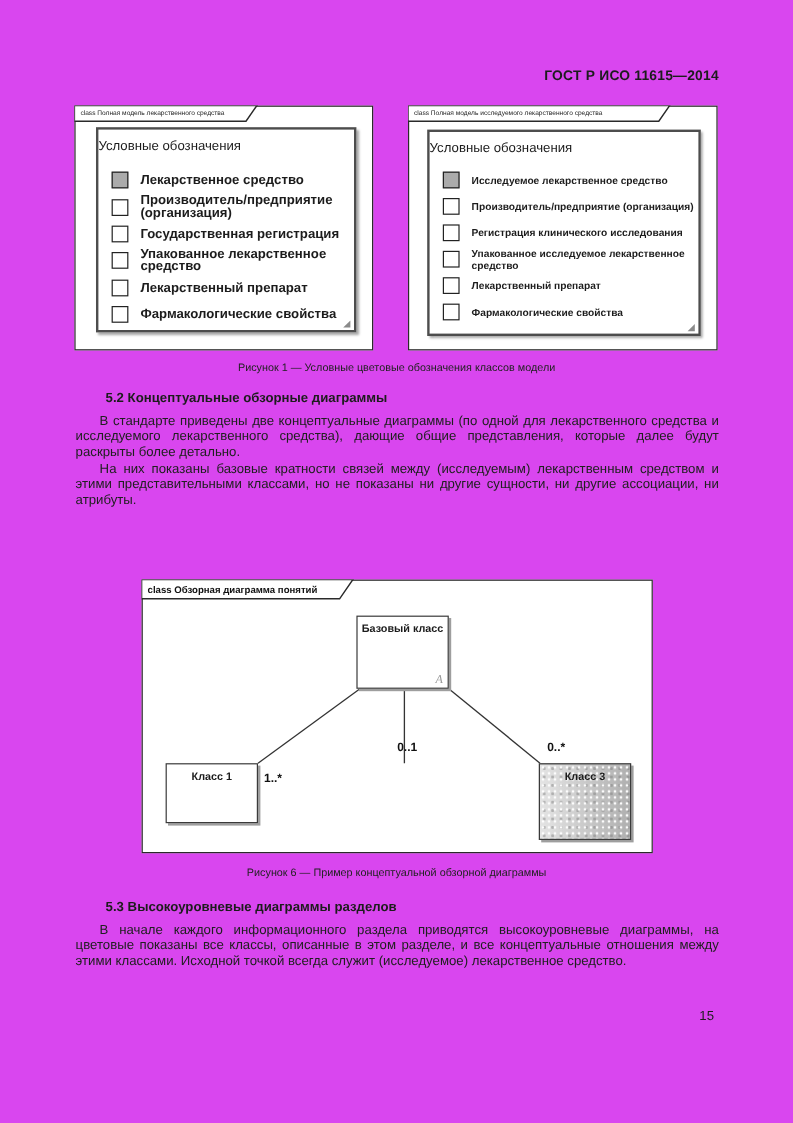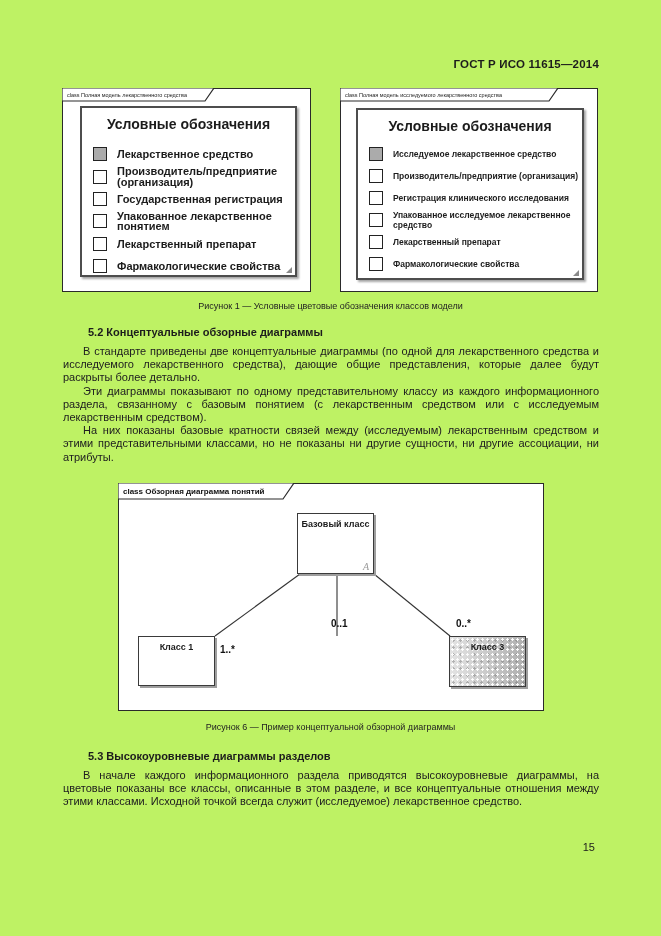--- a/index.html
+++ b/index.html
@@ -1,19 +1,19 @@
 <!DOCTYPE html>
 <html><head>
 <meta charset="utf-8">
 <style>
   * { margin:0; padding:0; box-sizing:border-box; }
   html,body { background:#ffffff; }
   .page {
     position:relative; width:661px; height:936px; margin:0 auto;
-    background:#bef264; overflow:hidden;
+    background:#d946ef; overflow:hidden;
     font-family:"Liberation Sans", sans-serif; color:#1c1c1c;
   }
 
   
   .doc-header {
     position:absolute; top:58px; left:62px; right:62px;
     text-align:right; font-weight:bold; font-size:11.5px; letter-spacing:.2px;
   }
 
   
@@ -26,21 +26,21 @@
   }
   .tab-small { font-size:5.5px; color:#222; }
   .tab-bold  { font-size:8px; font-weight:bold; color:#111;text-align:right; }
 
   
   .legend-box {
     position:absolute; background:#fff;
     border:2px solid #4d4d4d;
     box-shadow:2px 2px 2px rgba(0,0,0,.35);
   }
-  .legend-title { text-align:center; font-weight:bold; font-size:14px; margin-top:8px; }
+  .legend-title { font-weight:normal; font-size:11px; margin-top:8px; }
   .legend-items { margin-top:11px; }
   .legend-row { display:flex; align-items:center; padding-left:11px; }
   .legend-row .swatch {
     flex:0 0 auto; width:14px; height:14px; border:1px solid #222; background:#fff;
     margin-right:10px;
   }
   .legend-row .lab { font-weight:bold; line-height:10.5px; }
   .legend-left  .legend-row { min-height:22.4px; }
   .legend-left  .lab { font-size:11px; }
   .legend-right .legend-row { min-height:22px; }
@@ -103,21 +103,21 @@
         <div class="legend-row">
           <span class="swatch" style="background-color: rgb(255, 255, 255);"></span>
           <span class="lab">Производитель/предприятие (организация)</span>
         </div>
         <div class="legend-row">
           <span class="swatch" style="background-color: rgb(255, 255, 255);"></span>
           <span class="lab">Государственная регистрация</span>
         </div>
         <div class="legend-row">
           <span class="swatch" style="background-color: rgb(255, 255, 255);"></span>
-          <span class="lab">Упакованное лекарственное понятием</span>
+          <span class="lab">Упакованное лекарственное средство</span>
         </div>
         <div class="legend-row">
           <span class="swatch" style="background-color: rgb(255, 255, 255);"></span>
           <span class="lab">Лекарственный препарат</span>
         </div>
         <div class="legend-row">
           <span class="swatch" style="background-color: rgb(255, 255, 255);"></span>
           <span class="lab">Фармакологические свойства</span>
         </div>
       </div>
@@ -163,21 +163,20 @@
       </div>
       <span class="fold-icon"></span>
     </div>
   </div>
 
   <div class="fig-caption" style="top:301px;">Рисунок 1 — Условные цветовые обозначения классов модели</div>
 
   <div class="text-block" style="top:326px;">
     <div class="sec-heading">5.2 Концептуальные обзорные диаграммы</div>
     <p class="para">В стандарте приведены две концептуальные диаграммы (по одной для лекарственного средства и исследуемого лекарственного средства), дающие общие представления, которые далее будут раскрыты более детально.</p>
-    <p class="para">Эти диаграммы показывают по одному представительному классу из каждого информационного раздела, связанному с базовым понятием (с лекарственным средством или с исследуемым лекарственным средством).</p>
     <p class="para">На них показаны базовые кратности связей между (исследуемым) лекарственным средством и этими представительными классами, но не показаны ни другие сущности, ни другие ассоциации, ни атрибуты.</p>
   </div>
 
   <div class="uml-frame" style="left:118px; top:483px; width:426px; height:228px;">
     <div class="frame-tab">
       <svg width="177" height="17" viewBox="0 0 177 17">
         <polygon points="0,0 176,0 165,16 0,16" fill="#ffffff" stroke="#2a2a2a" stroke-width="1.2"></polygon>
       </svg>
       <span class="tab-label tab-bold">class Обзорная диаграмма понятий</span>
     </div>
@@ -191,21 +190,21 @@
     <div class="class-box" style="left:178px; top:29px; width:77px; height:61px;">
       <div class="cls-label">Базовый класс</div>
       <span class="corner-a">A</span>
     </div>
 
     <div class="class-box" style="left:19px; top:152px; width:77px; height:50px;">
       <div class="cls-label">Класс 1</div>
     </div>
 
 
-    <div class="class-box class3-texture" style="left: 330px; top: 152px; width: 77px; height: 51px; background-color: rgb(195, 195, 195);">
+    <div class="class-box class3-texture" style="left: 330px; top: 152px; width: 77px; height: 64px; background-color: rgb(195, 195, 195);">
       <div class="cls-label">Класс 3</div>
     </div>
 
     <div class="mult" style="left:101px; top:160px;">1..*</div>
     <div class="mult" style="left:212px; top:134px;">0..1</div>
     <div class="mult" style="left:337px; top:134px;">0..*</div>
   </div>
 
   <div class="fig-caption" style="top:722px;">Рисунок 6 — Пример концептуальной обзорной диаграммы</div>
 

